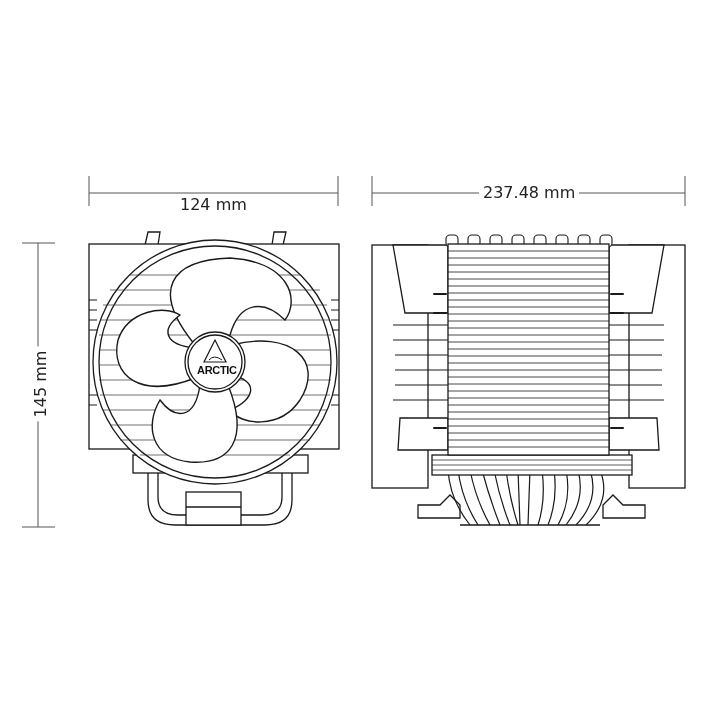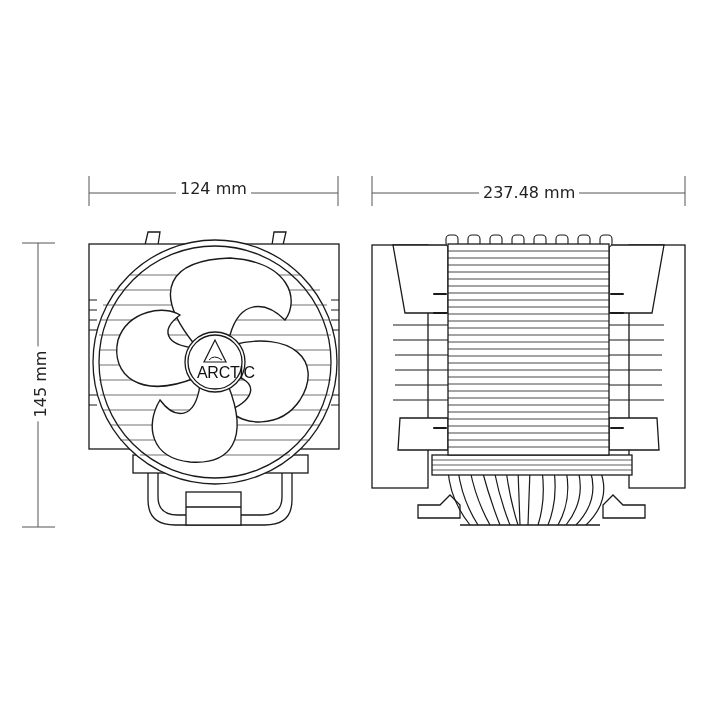--- a/index.html
+++ b/index.html
@@ -1,20 +1,20 @@
 <!DOCTYPE html>
 <html><head>
 <meta charset="utf-8">
 <style>
   html, body { margin:0; padding:0; background:#ffffff; }
   #stage { position:relative; width:705px; height:705px; background:#ffffff; overflow:hidden; }
   svg { position:absolute; left:0; top:0; }
   .dim-label { position:absolute; font-family:"DejaVu Sans", sans-serif; font-size:16px; color:#222; background:#fff; padding:0 4px; white-space:nowrap; line-height:18px; }
   .dim-label.vert { transform:rotate(-90deg); transform-origin:center; }
-  .logo-text { position:absolute; font-family:"Liberation Sans", sans-serif; font-weight:normal; font-size:16px; color:#111; letter-spacing:-0.3px; }
+  .logo-text { position:absolute; font-family:"Liberation Sans", sans-serif; font-weight:bold; font-size:11px; color:#111; letter-spacing:-0.3px; }
 </style>
 </head>
 <body>
 
 <div id="stage">
 
   <svg width="705" height="705">
     <g stroke="#555" stroke-width="1" fill="none">
 
       <line x1="89" y1="176" x2="89" y2="206"></line>
@@ -197,17 +197,17 @@
         <line x1="434" y1="294" x2="446" y2="294"></line>
           <line x1="434" y1="313" x2="446" y2="313"></line>
         <line x1="611" y1="294" x2="623" y2="294"></line>
           <line x1="611" y1="313" x2="623" y2="313"></line>
         <line x1="434" y1="428" x2="446" y2="428"></line>
           <line x1="611" y1="428" x2="623" y2="428"></line>
       </g>
     </g>
   </svg>
 
-  <div class="dim-label" style="left:176px; top:180px;">124 mm</div>
+  <div class="dim-label" style="left:176px; top:196px;">124 mm</div>
   <div class="dim-label" style="left:479px; top:184px;">237.48 mm</div>
   <div class="dim-label vert" style="left:4px; top:375px;">145 mm</div>
 
 </div>
 
 </body></html>

